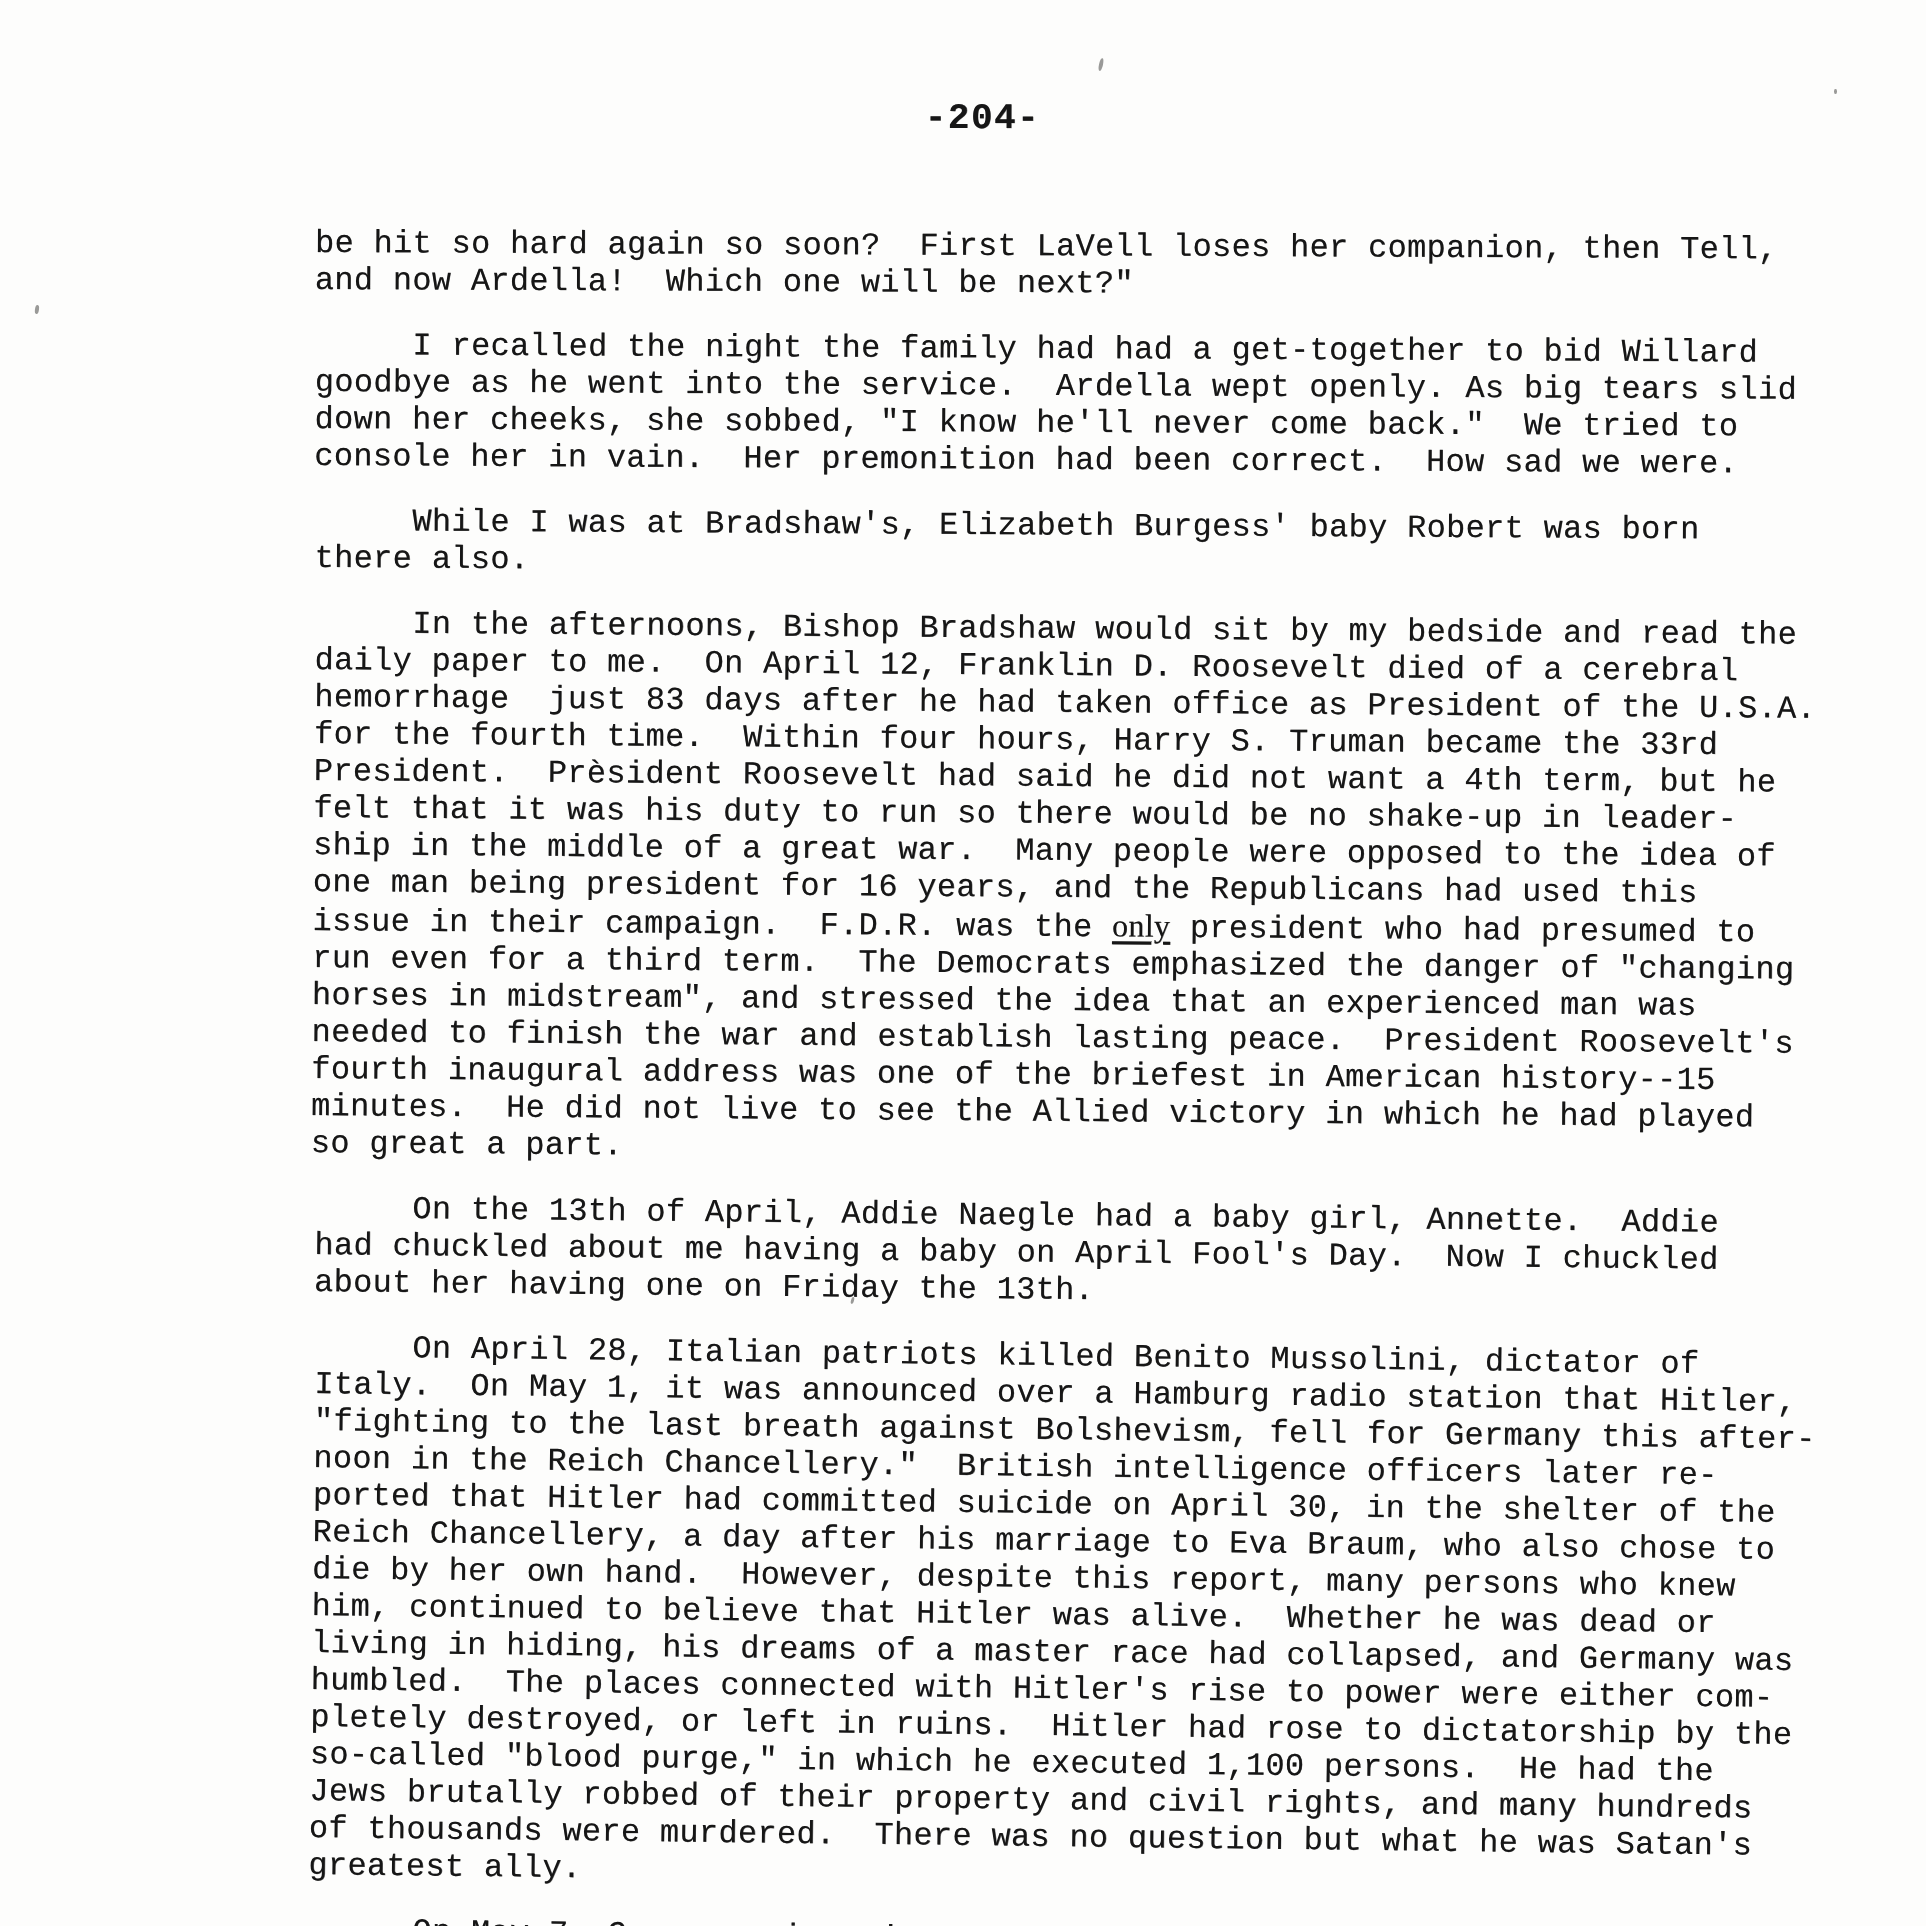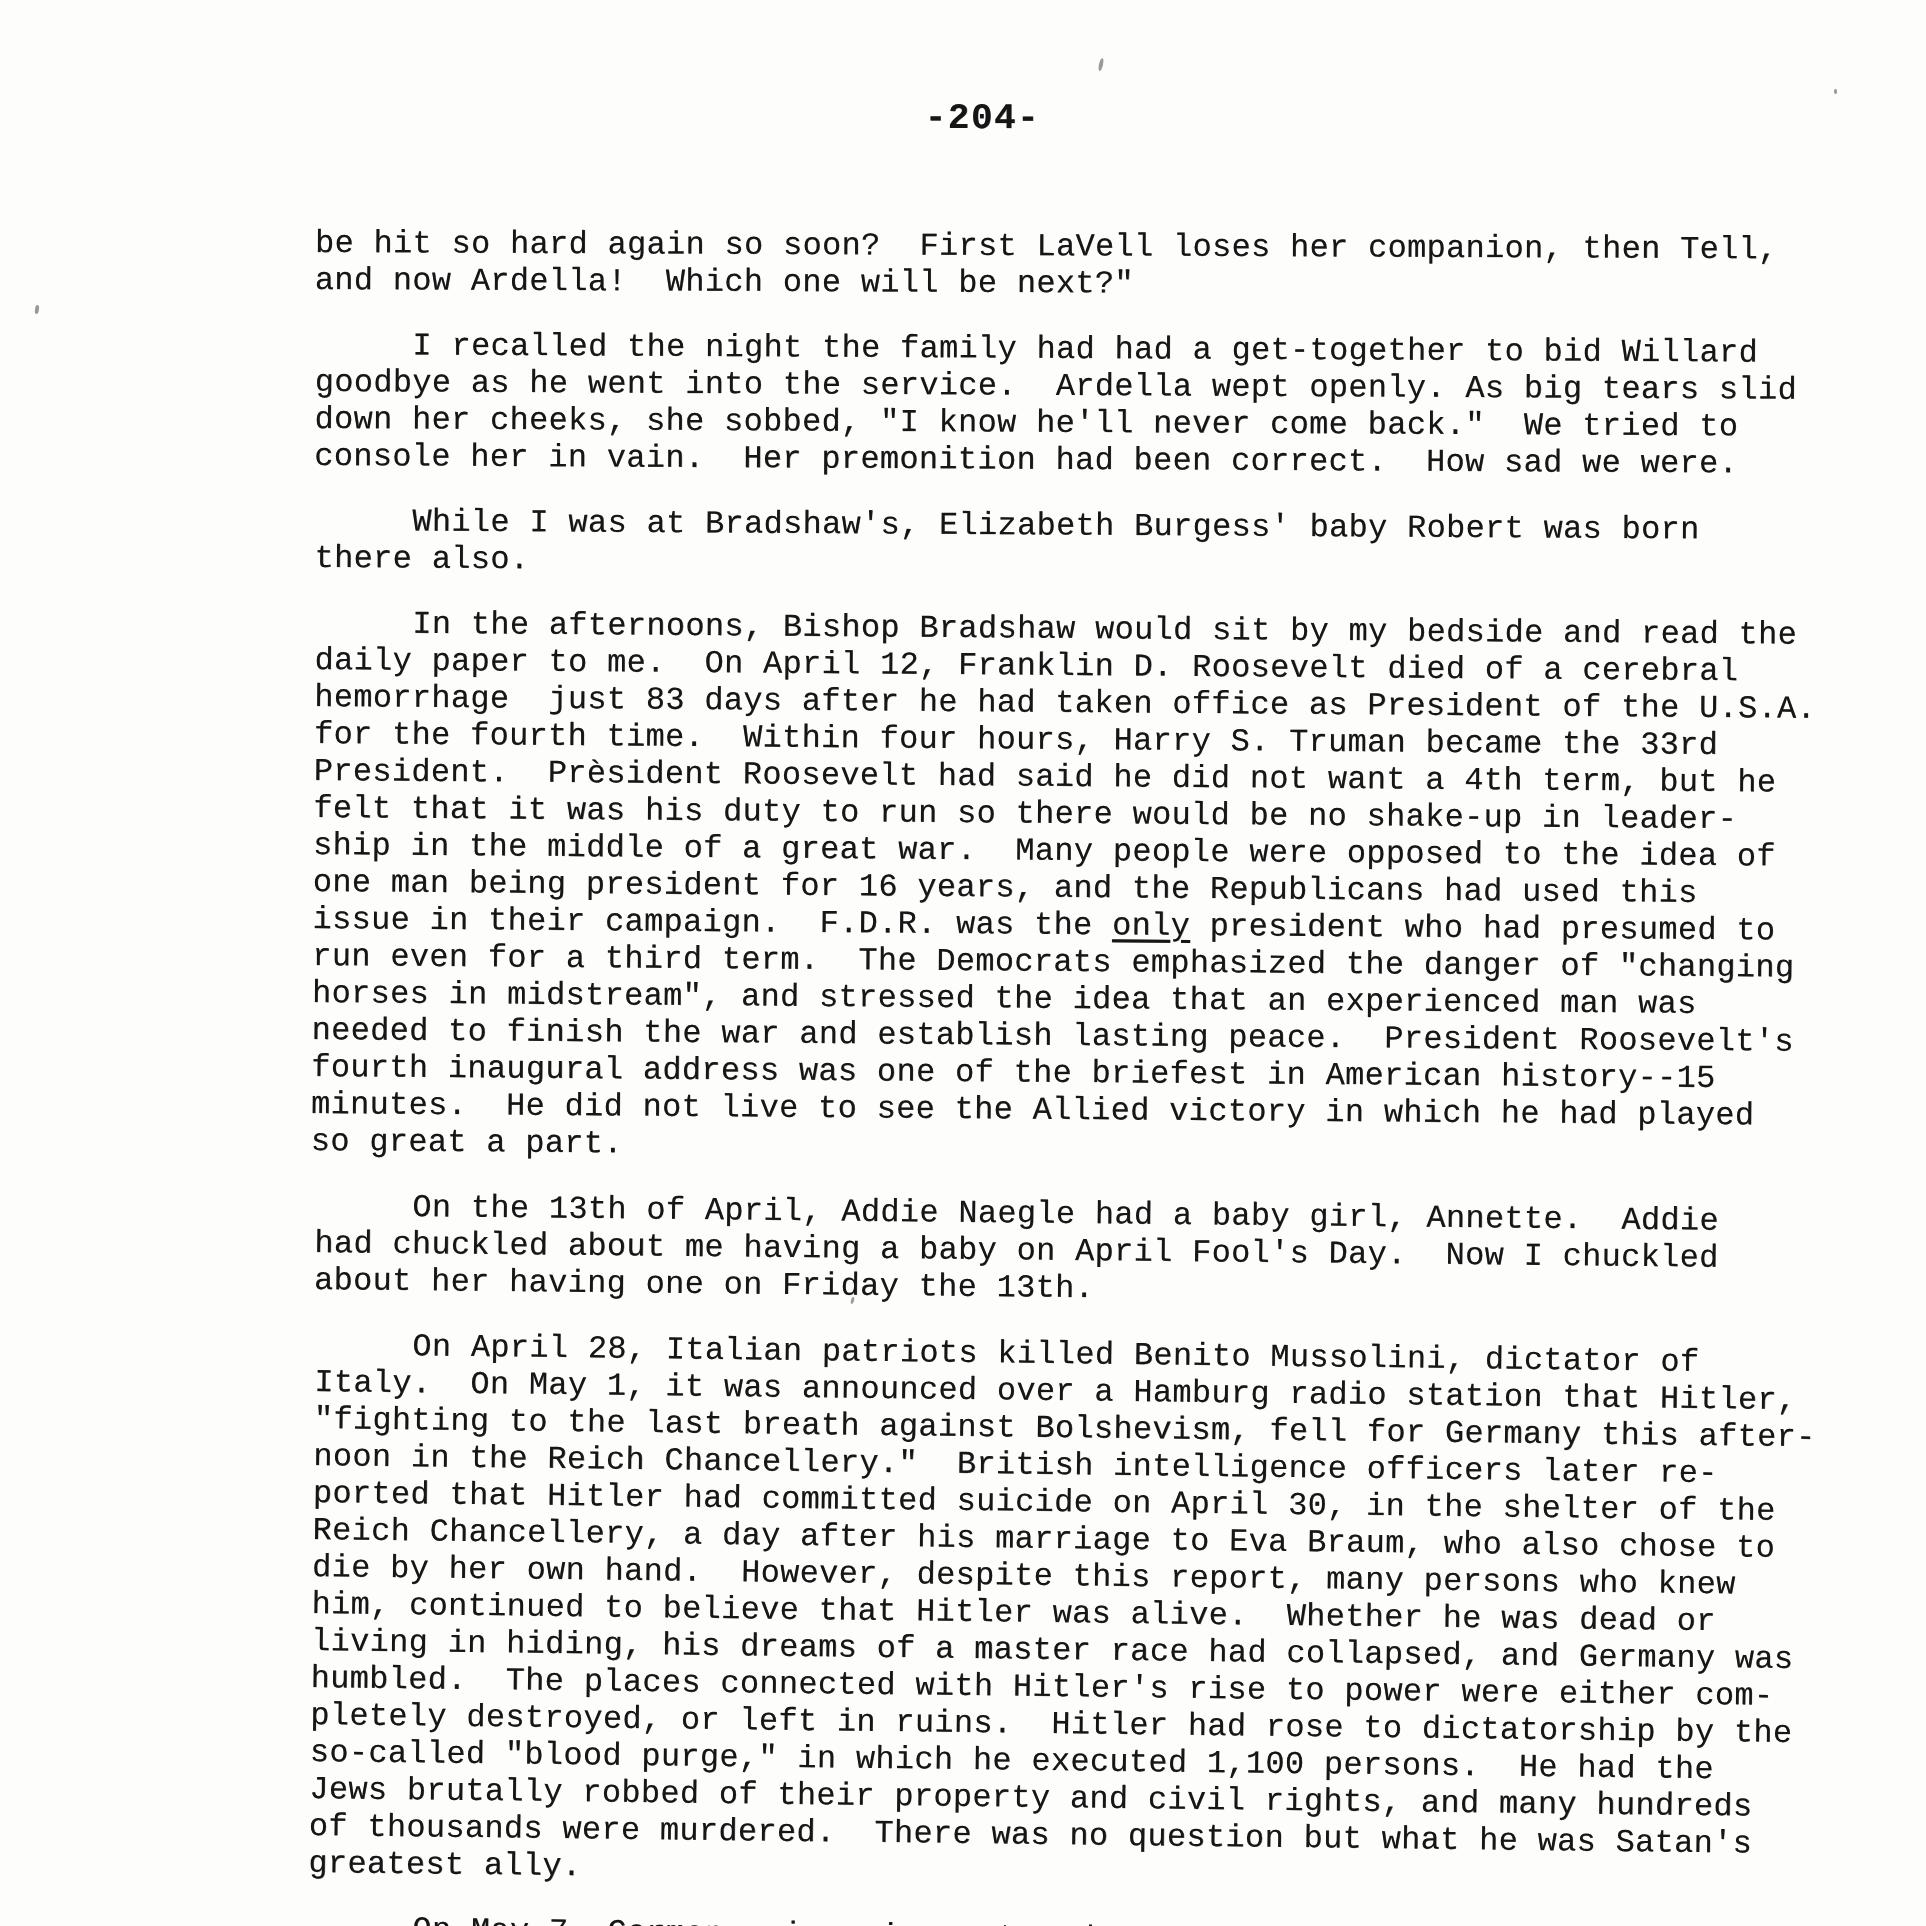--- a/index.html
+++ b/index.html
@@ -49,20 +49,21 @@
   .para:nth-of-type(3) { transform: rotate(0.35deg); }
   .para:nth-of-type(4) { transform: rotate(0.45deg); }
   .para:nth-of-type(5) { transform: rotate(0.60deg); }
   .para:nth-of-type(6) { transform: rotate(0.70deg); }
   .para:nth-of-type(7) { transform: rotate(0.80deg); }
   .para:nth-of-type(8) { transform: rotate(0.90deg); }
   .u {
     text-decoration: underline;
     text-decoration-thickness: 3.1px;
     text-underline-offset: 5.4px;
+    font-family: Liberation Serif, serif;
   }
   .speck {
     position: absolute;
     background: #9a9a98;
     border-radius: 50%;
   }
   .speck.s1 { left: 1099px; top: 58px;  width: 3.5px;  height: 13px; transform: rotate(12deg); }
   .speck.s2 { left: 1834px; top: 89px;  width: 2.7px;  height: 4.6px; }
   .speck.s3 { left: 35px;   top: 305px;  width: 3.9px; height: 8.5px; transform: rotate(8deg); }
   .speck.s4 { left: 851px; top: 1297px; width: 3.1px;  height: 7px; transform: rotate(15deg); }

